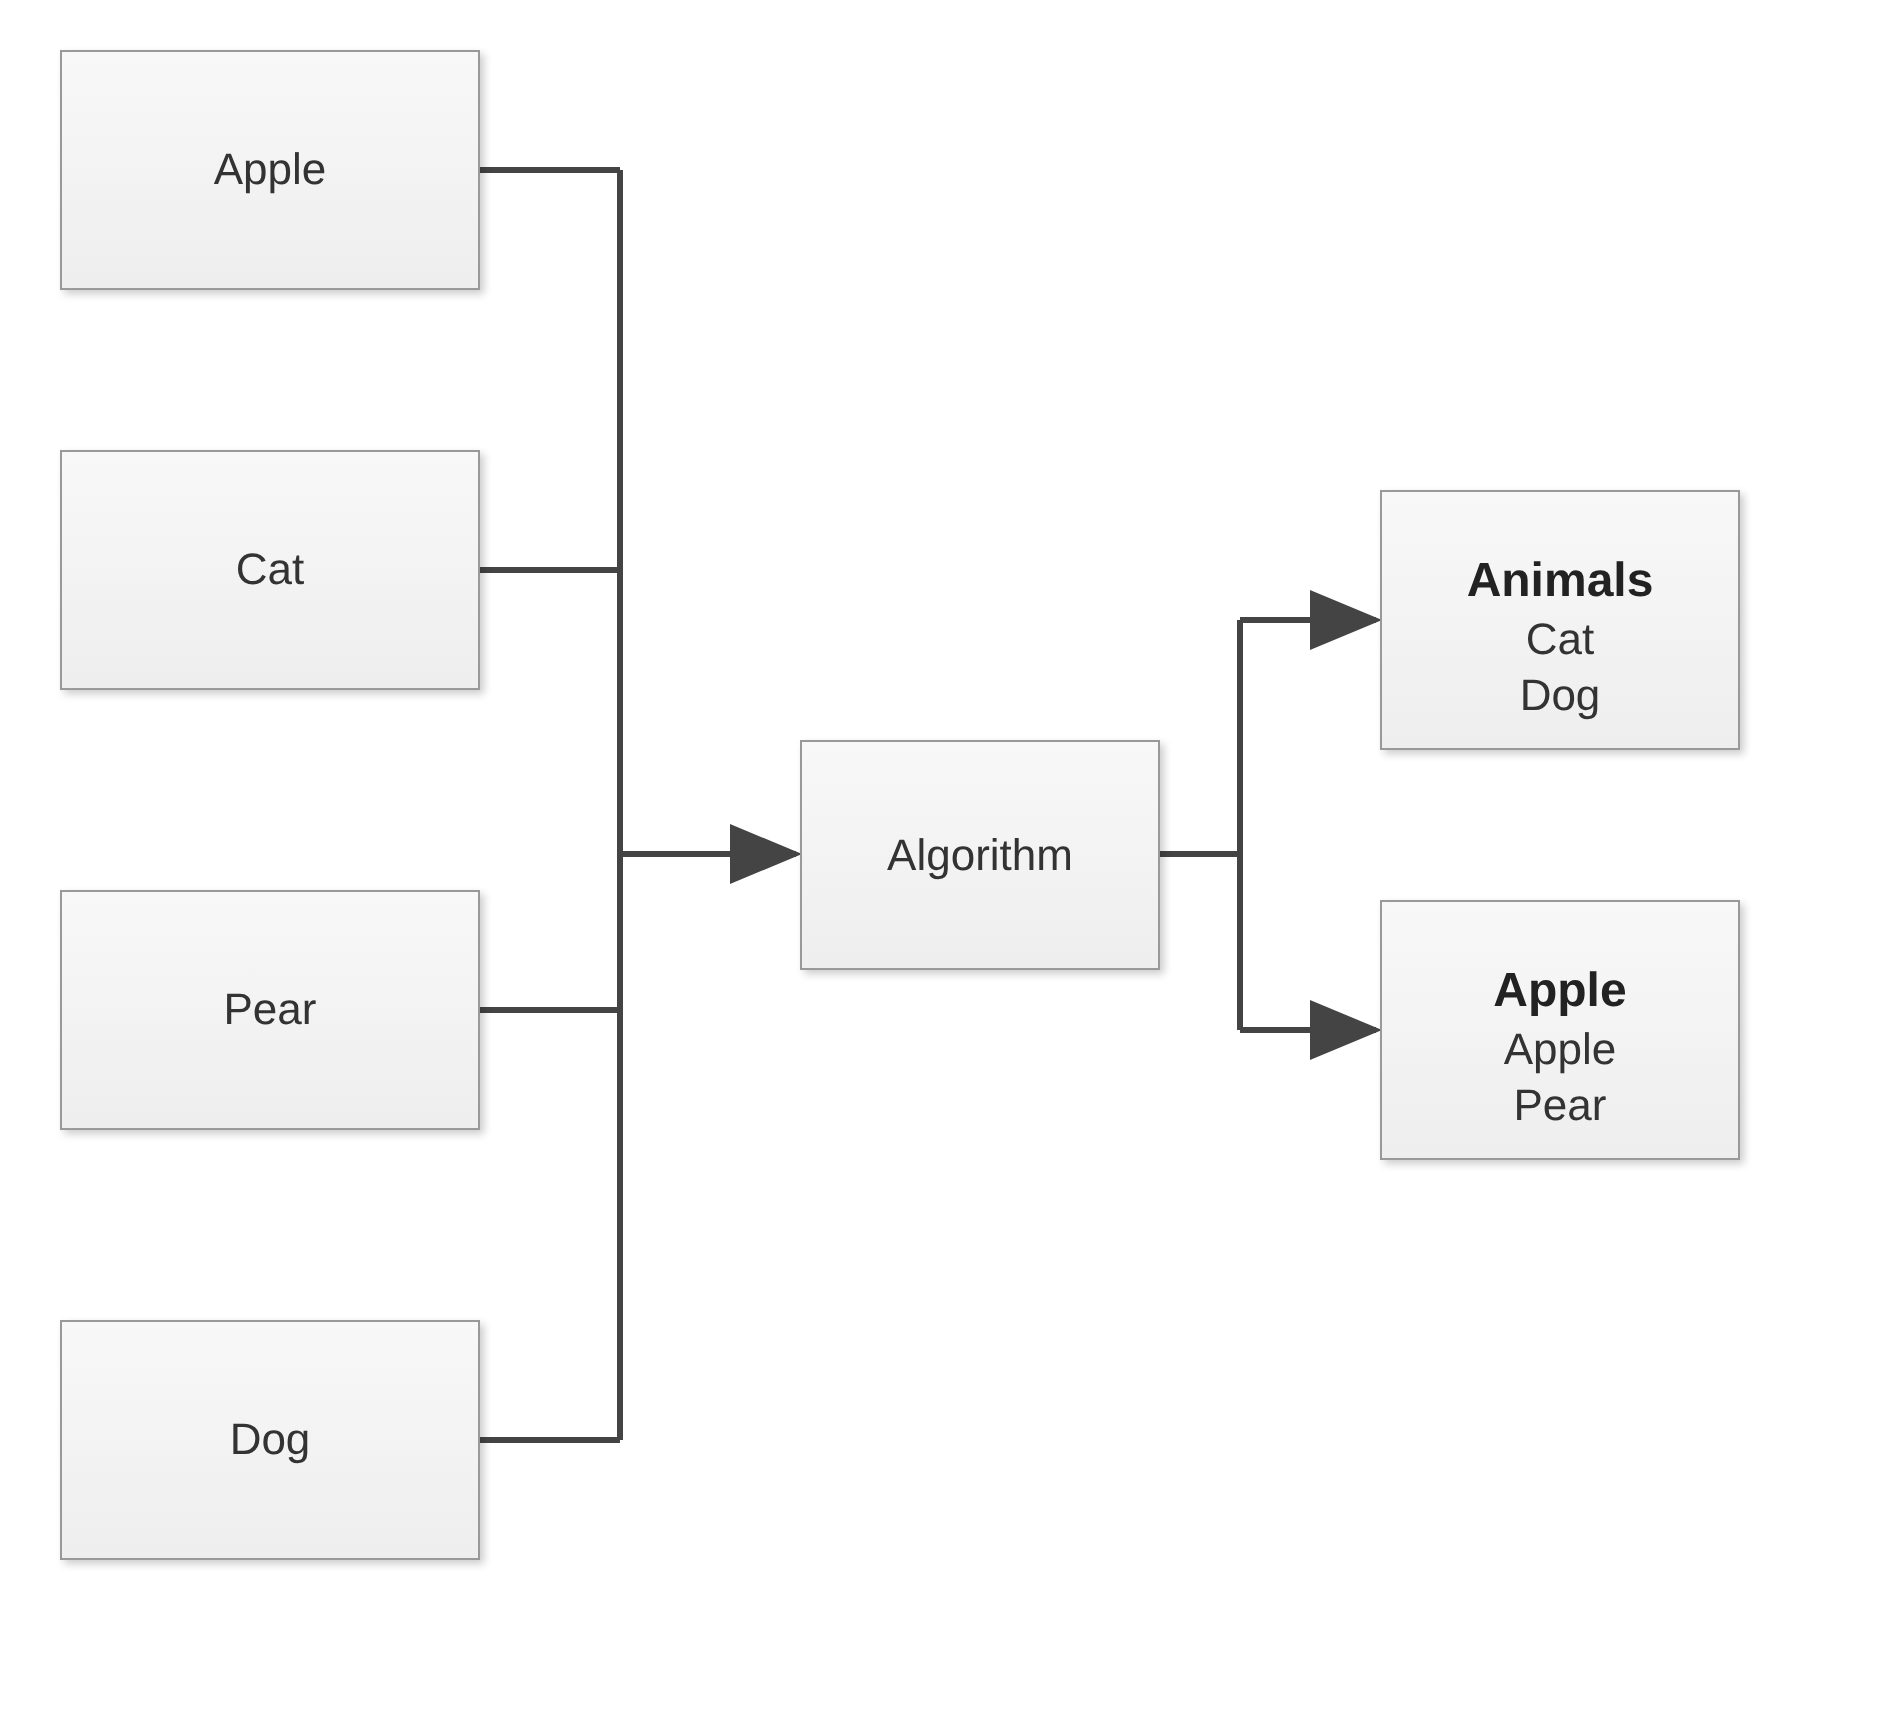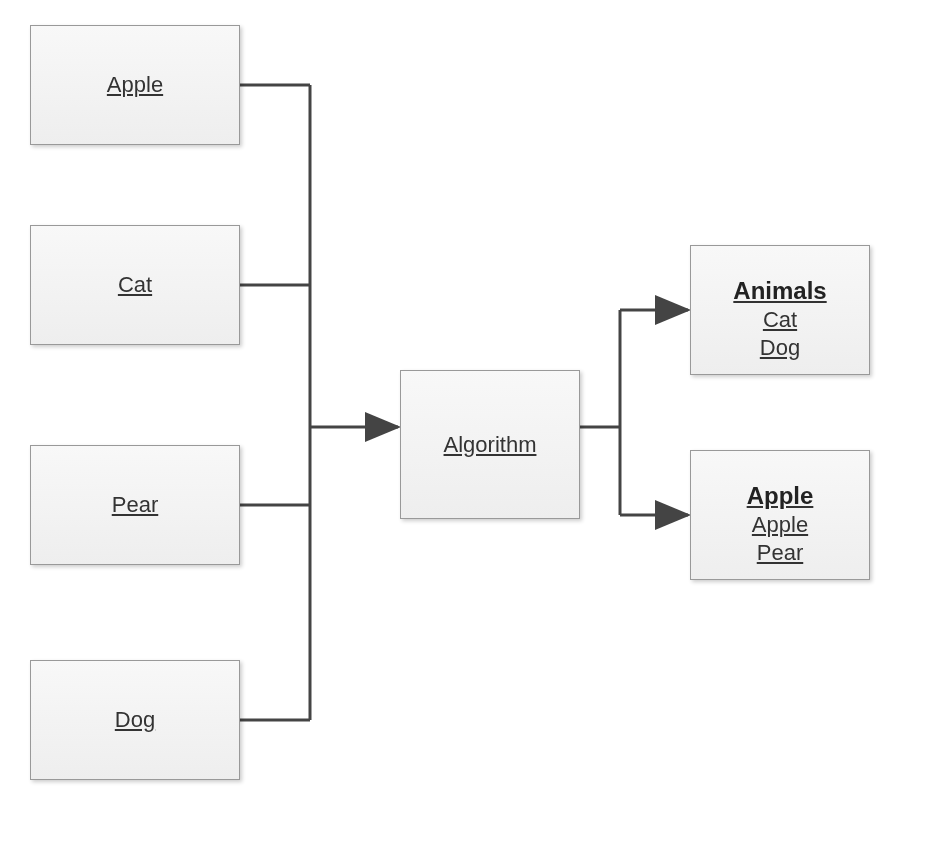--- a/index.html
+++ b/index.html
@@ -14,21 +14,20 @@
       position: absolute;
       background: linear-gradient(to bottom, #f8f8f8, #eeeeee);
       border: 1px solid #999;
       box-shadow: 2px 2px 4px rgba(0,0,0,0.2);
       display: flex;
       flex-direction: column;
       align-items: center;
       justify-content: center;
       font-size: 22px;
       color: #333;
-      text-decoration: underline;
     }
     .box-title {
       font-weight: bold;
       font-size: 24px;
       color: #222;
       margin-top: 17px;
     }
     .box-item {
       font-size: 22px;
       color: #333;
@@ -71,21 +70,21 @@
   </div>
 <div class="box" style="left: 30px; top: 225px; width: 210px; height: 120px;">
     <span>Cat</span>
   </div>
 <div class="box" style="left: 30px; top: 445px; width: 210px; height: 120px;">
     <span>Pear</span>
   </div>
 <div class="box" style="left: 30px; top: 660px; width: 210px; height: 120px;">
     <span>Dog</span>
   </div>
-<div class="box" style="left: 400px; top: 370px; width: 180px; height: 149px;">
+<div class="box" style="left: 400px; top: 370px; width: 180px; height: 115px;">
     <span>Algorithm</span>
   </div>
 <div class="box" style="left: 690px; top: 245px; width: 180px; height: 130px;">
     <span class="box-title">Animals</span>
     <span class="box-item">Cat</span>
     <span class="box-item">Dog</span>
   </div>
 <div class="box" style="left: 690px; top: 450px; width: 180px; height: 130px;">
     <span class="box-title">Apple</span>
     <span class="box-item">Apple</span>

